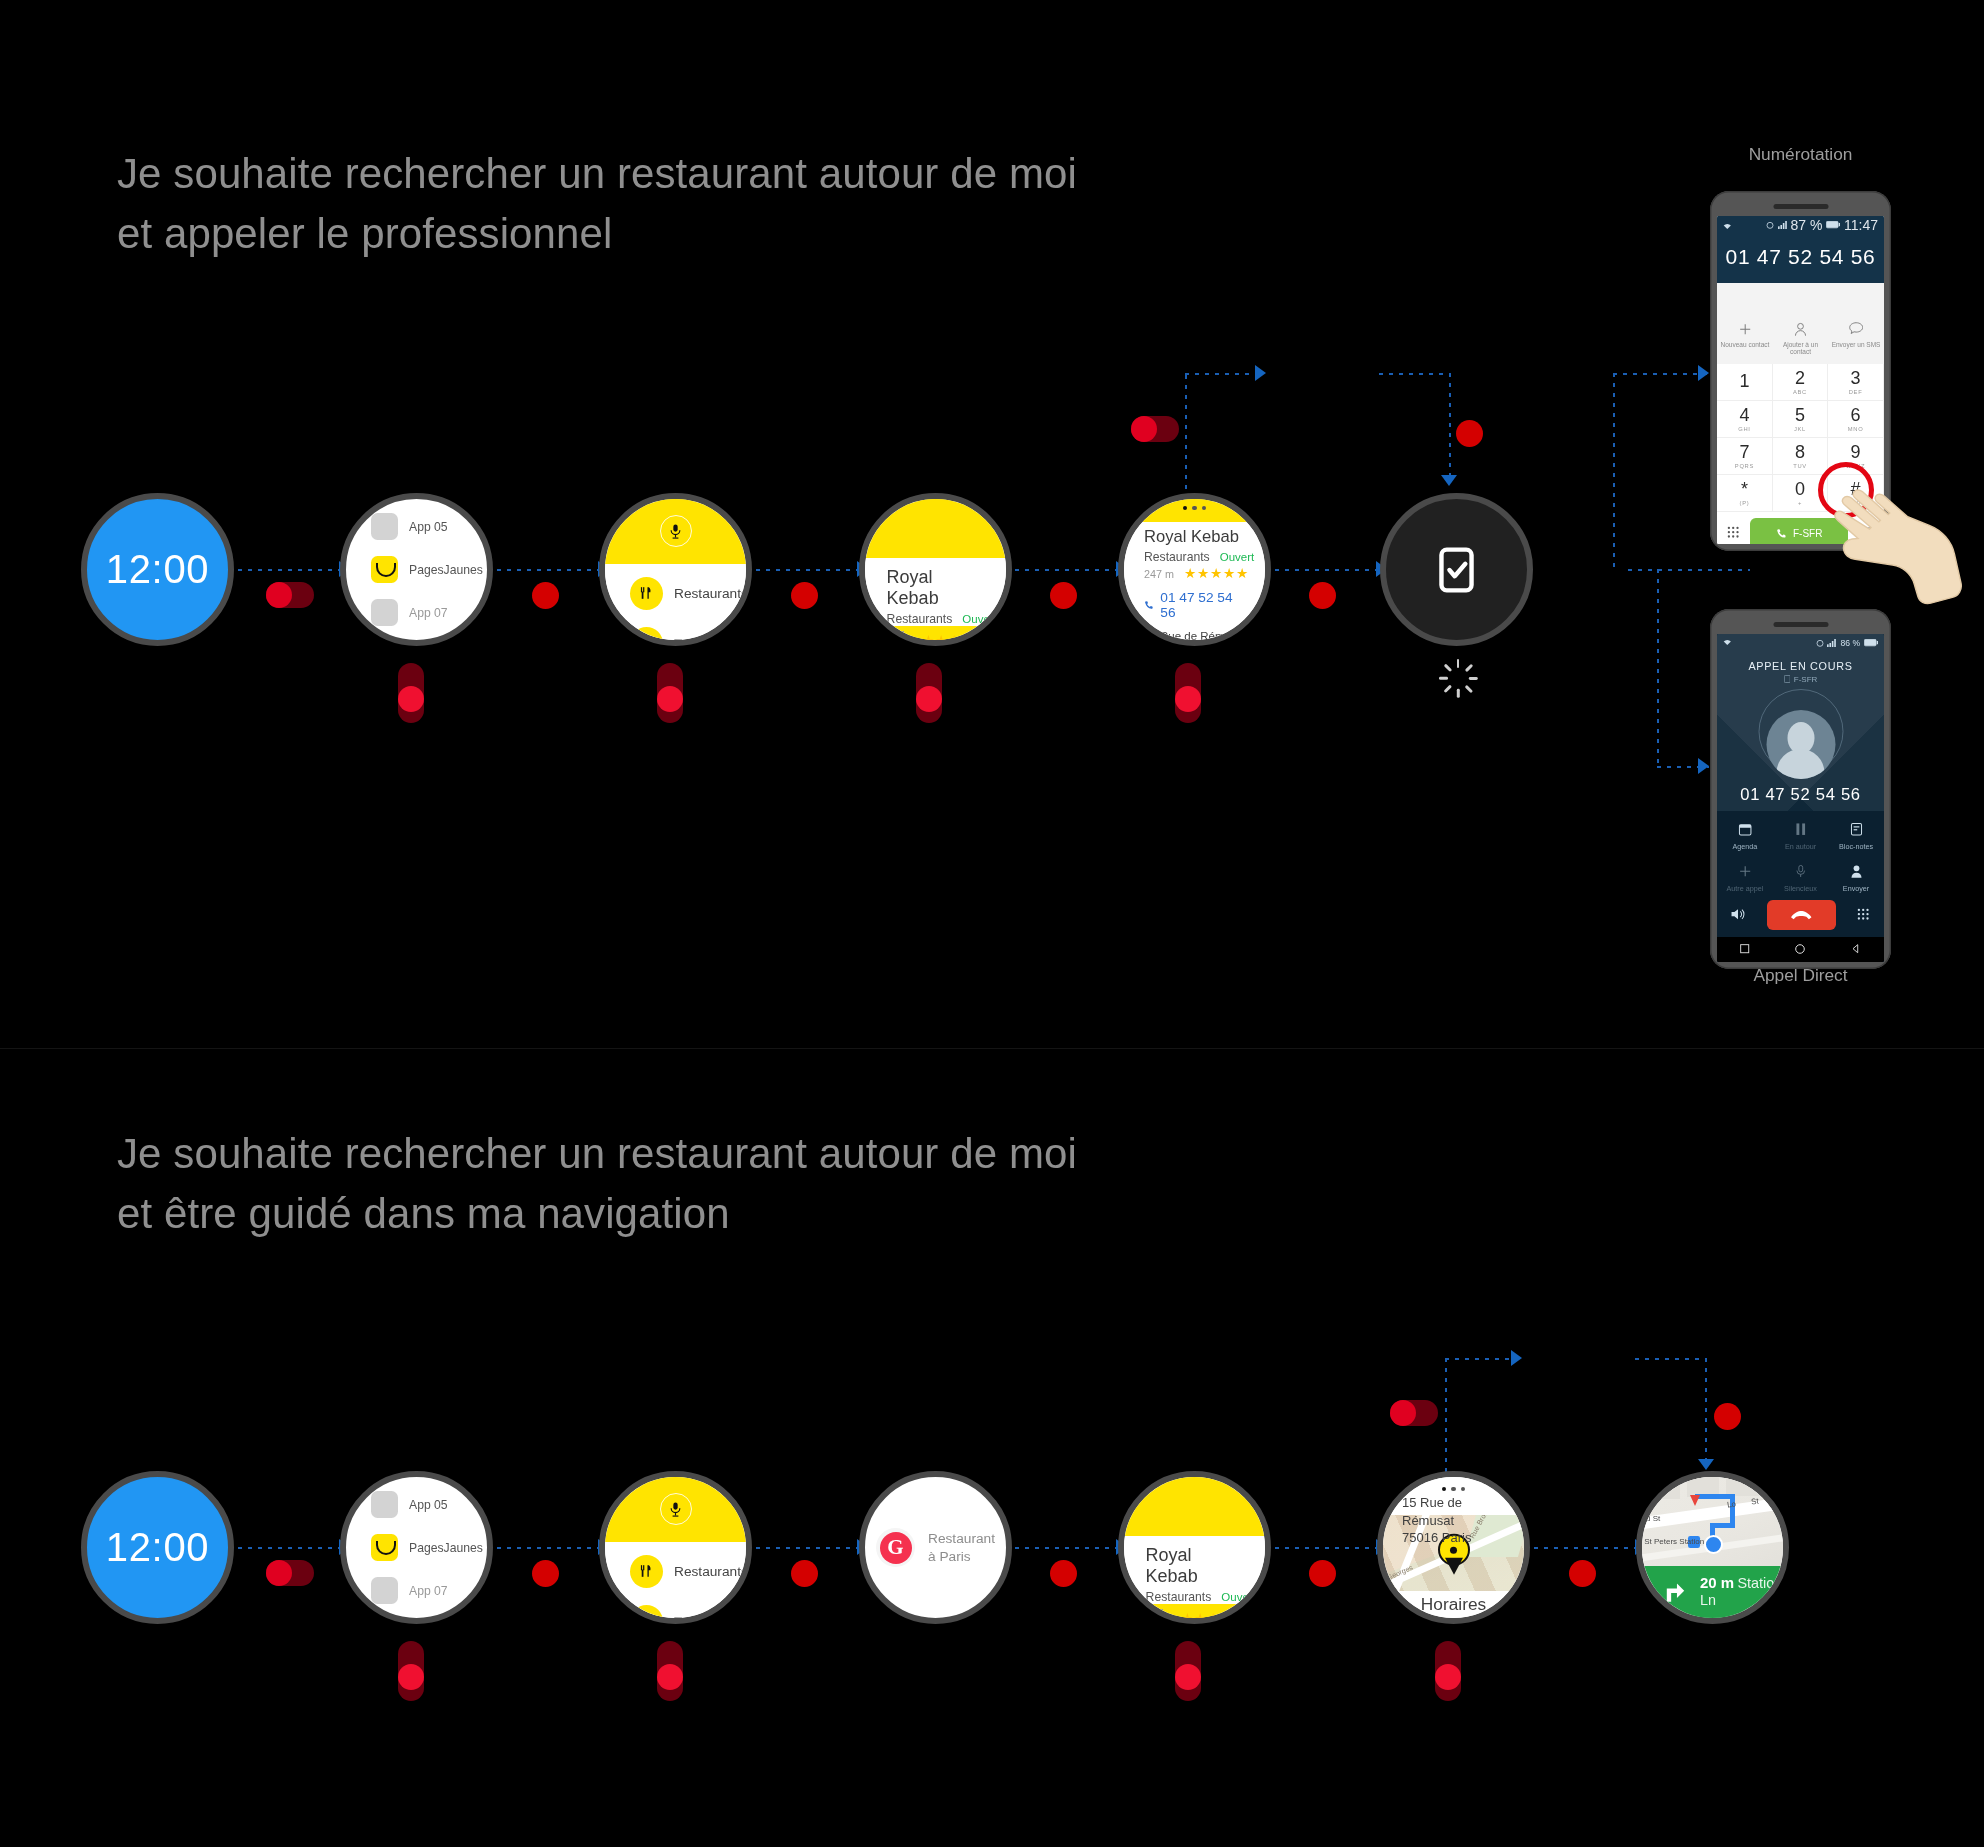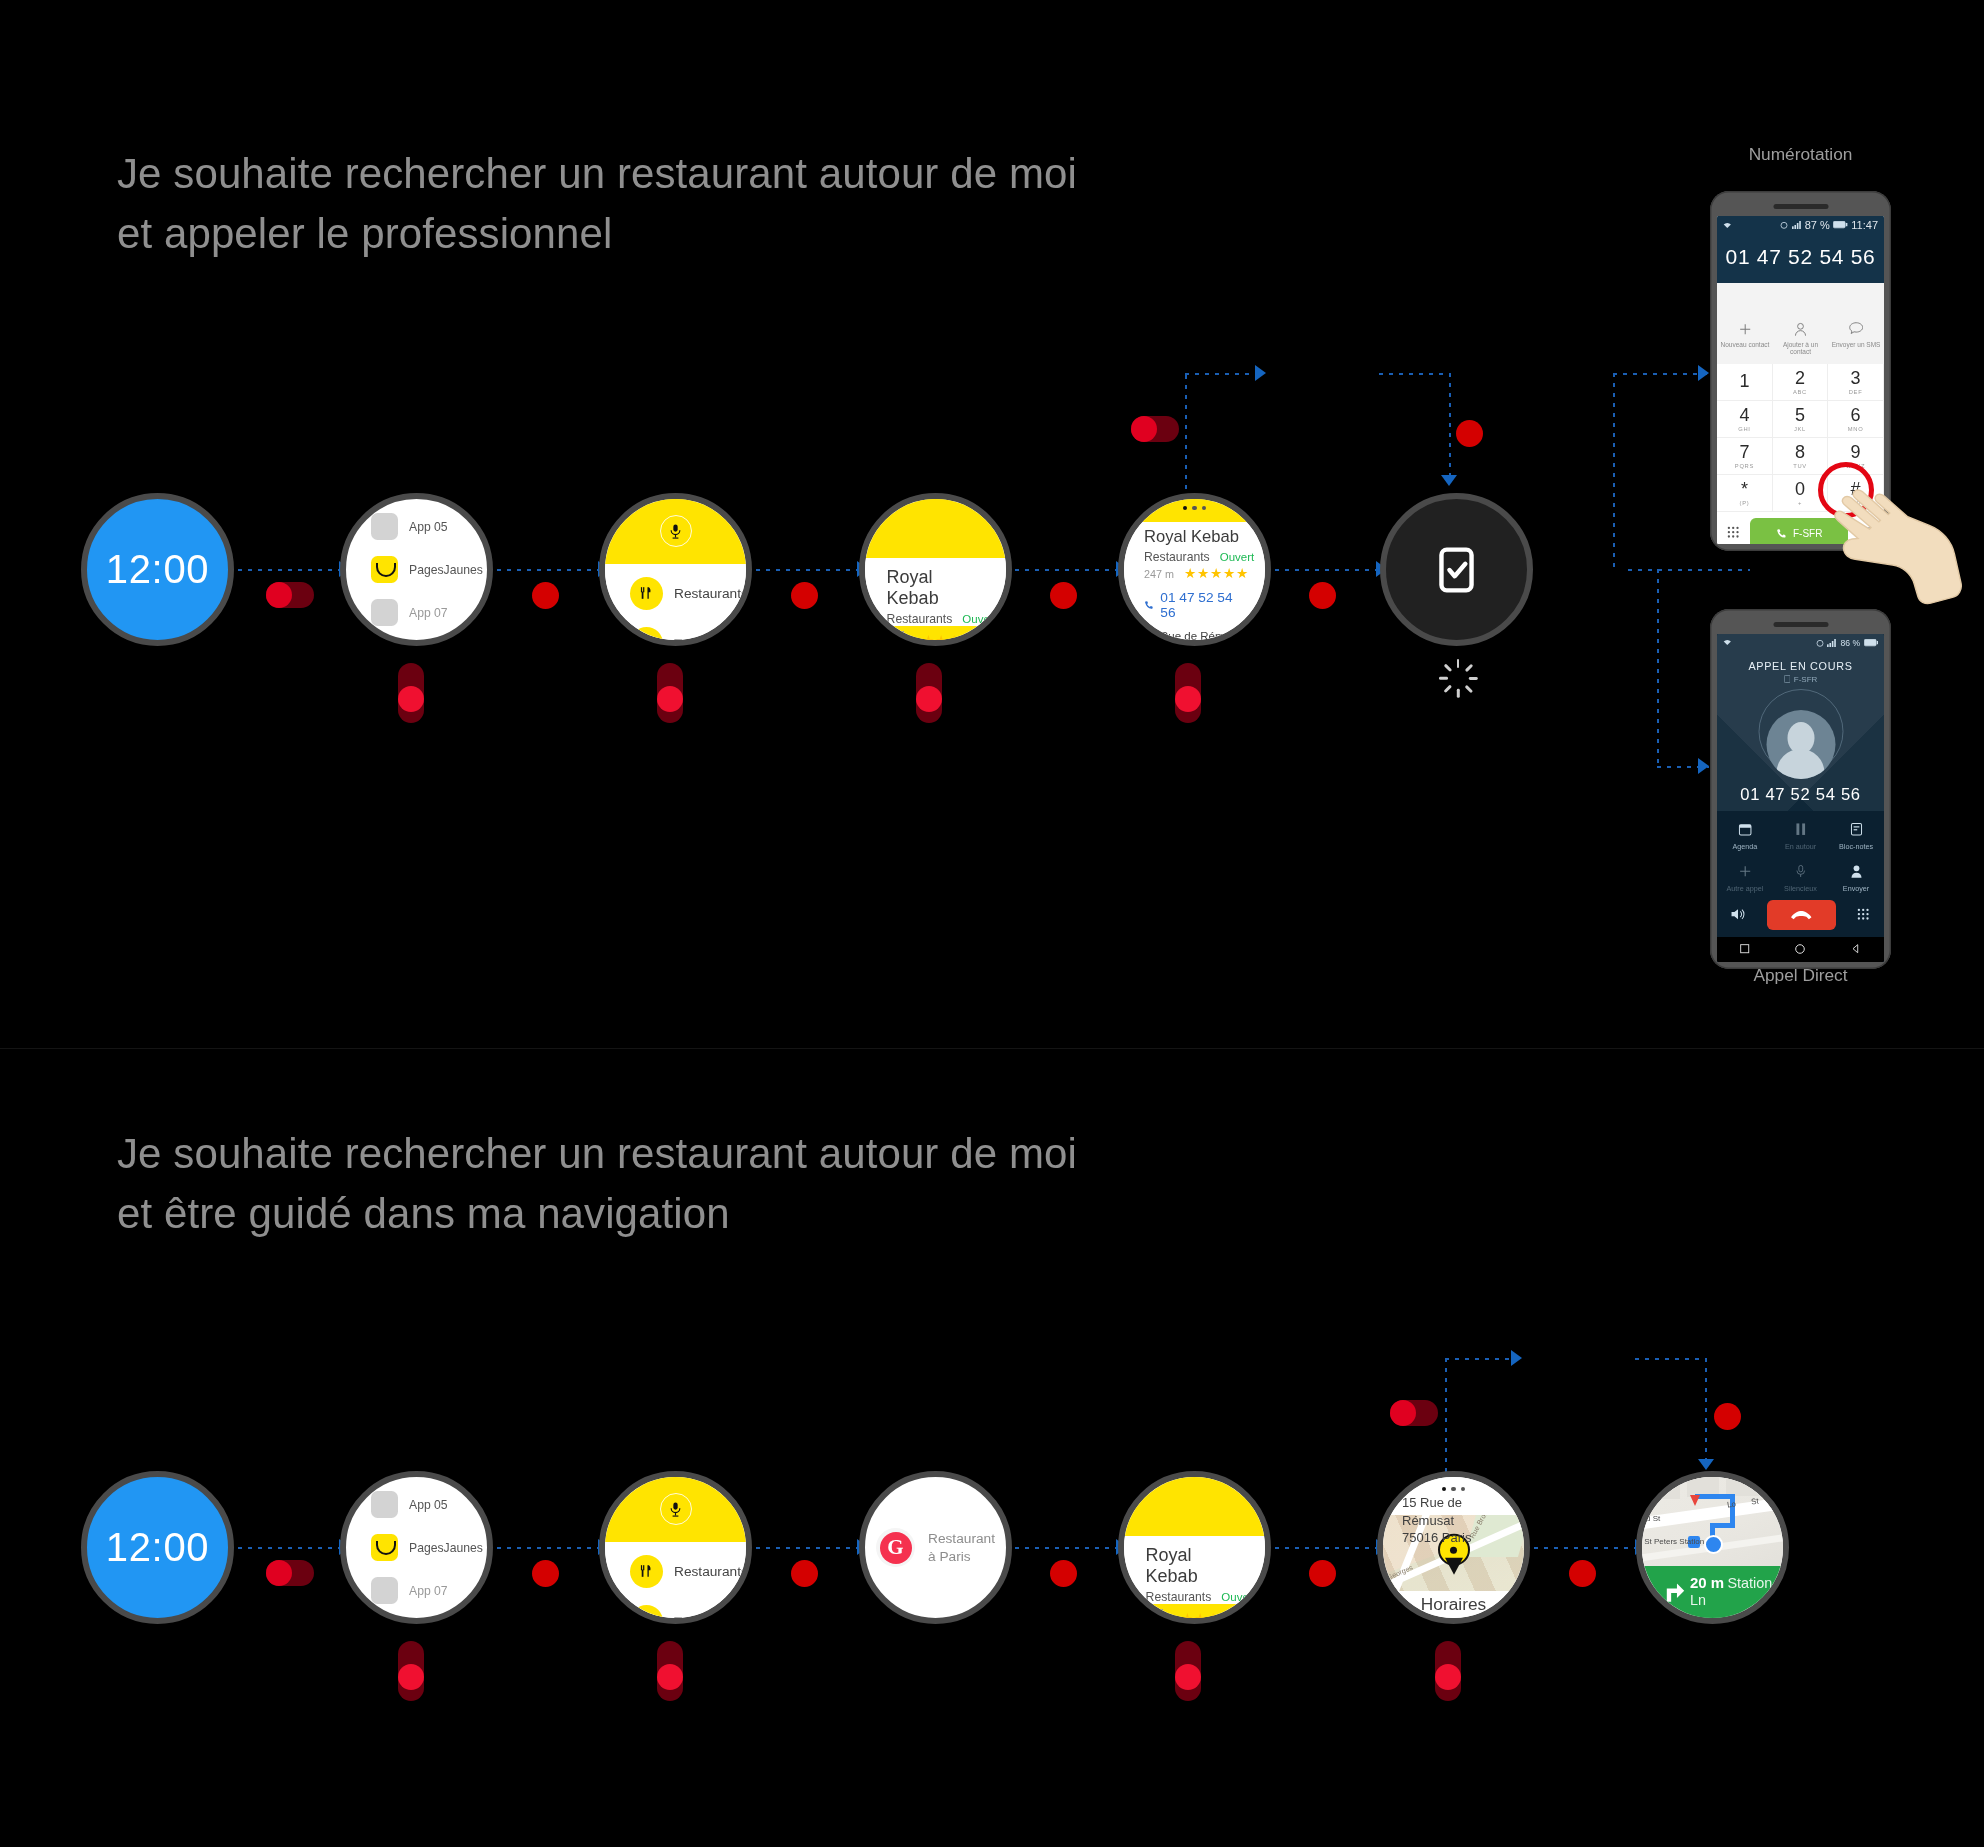--- a/index.html
+++ b/index.html
@@ -115,21 +115,21 @@
      background:linear-gradient(150deg,#eceae4 0%,#e9e7e1 60%,#e3e1db 100%); overflow:hidden; }
   .nav-road{ position:absolute; background:#fff; }
   .nav-block{ position:absolute; background:#e2e0da; }
   .nav-route{ position:absolute; border:5px solid #2e86ef; background:transparent; }
   .nav-dest{ position:absolute; width:19px; height:24.5px; }
   .nav-dest .h{ width:19px; height:19px; border-radius:50%; background:#e8453c; }
   .nav-dest .t{ position:absolute; left:50%; top:13.7px; transform:translateX(-50%); width:0;height:0;border-left:5.8px solid transparent;border-right:5.8px solid transparent;border-top:11.5px solid #e8453c;}
   .nav-me{ position:absolute; width:19px; height:19px; border-radius:50%; background:#2e86ef; border:2.2px solid #fff; }
   .nav-stationlbl{ position:absolute; font-size:8px; color:#4a4a4a; }
   .nav-stationico{ position:absolute; width:11.5px;height:11.5px;border-radius:2.2px;background:#2e86ef;}
-  .nav-foot{ position:absolute; left:0; right:0; bottom:0; height:37%; background:#22a34a; display:flex; align-items:center; padding-left:19px; }
+  .nav-foot{ position:absolute; left:0; right:0; bottom:0; height:37%; background:#22a34a; display:flex; align-items:center; gap:10px; padding-left:19px; }
   .nav-arrow{ width:29px; height:29px; flex:0 0 auto; }
   .nav-txt .d{ color:#fff; font-size:15px; font-weight:bold; line-height:1.1; }
   .nav-txt .s{ color:#e8f6ec; font-size:14.4px; line-height:1.2; }
 
   
   .dline{ position:absolute; height:2.2px; z-index:1;
     background-image:linear-gradient(to right,#1a5fb4 0 4.3px, transparent 4.3px 10px);
     background-size:10px 2.2px; background-repeat:repeat-x; }
   .vline{ position:absolute; width:2.2px; z-index:1;
     background-image:linear-gradient(to bottom,#1a5fb4 0 4.3px, transparent 4.3px 10px);
@@ -151,21 +151,21 @@
   
   .phone{
     position:absolute; border-radius:19px; background:#555; padding:0;
     box-shadow:0 0 0 1.4px #3c3c3c inset; z-index:4;
   }
   .phone-screen{ position:absolute; left:7.2px; right:7.2px; overflow:hidden; background:#fff; }
   .phone-speaker{ position:absolute; left:50%; transform:translateX(-50%); width:55px; height:5px; border-radius:2.9px; background:#2a2a2a; }
   .phone-label{ position:absolute; text-align:center; font-size:17.3px; color:#9e9e9e; width:100%; }
 
   
-  .dl-status{ height:19px; background:#143349; display:flex; align-items:center; justify-content:space-between; padding:0 5.8px; color:#dfe6ec; font-size:11px;}
+  .dl-status{ height:19px; background:#143349; display:flex; align-items:center; justify-content:space-between; padding:0 5.8px; color:#dfe6ec; font-size:14px;}
   .dl-num{ background:#143349; color:#fff; text-align:center; font-size:21px; padding:10px 0 14.4px; letter-spacing:0.7px; }
   .dl-gray{ background:#f3f3f3; height:81px; display:flex; align-items:flex-end; }
   .dl-acts{ display:flex; width:100%; padding-bottom:8.6px; }
   .dl-act{ flex:1; text-align:center; color:#7a7a7a; }
   .dl-act .ic{ height:19px; display:flex; align-items:center; justify-content:center; }
   .dl-act .lb{ font-size:6.5px; margin-top:2.9px; color:#8a8a8a; }
   .keypad{ background:#fff; display:grid; grid-template-columns:repeat(3,1fr); }
   .key{ height:37px; display:flex; flex-direction:column; align-items:center; justify-content:center; border-right:0.7px solid #eee; border-bottom:0.7px solid #eee; }
   .key .n{ font-size:18px; color:#2b2b2b; line-height:1; }
   .key .s{ font-size:5.8px; color:#9a9a9a; letter-spacing:0.7px; margin-top:1.4px; }

